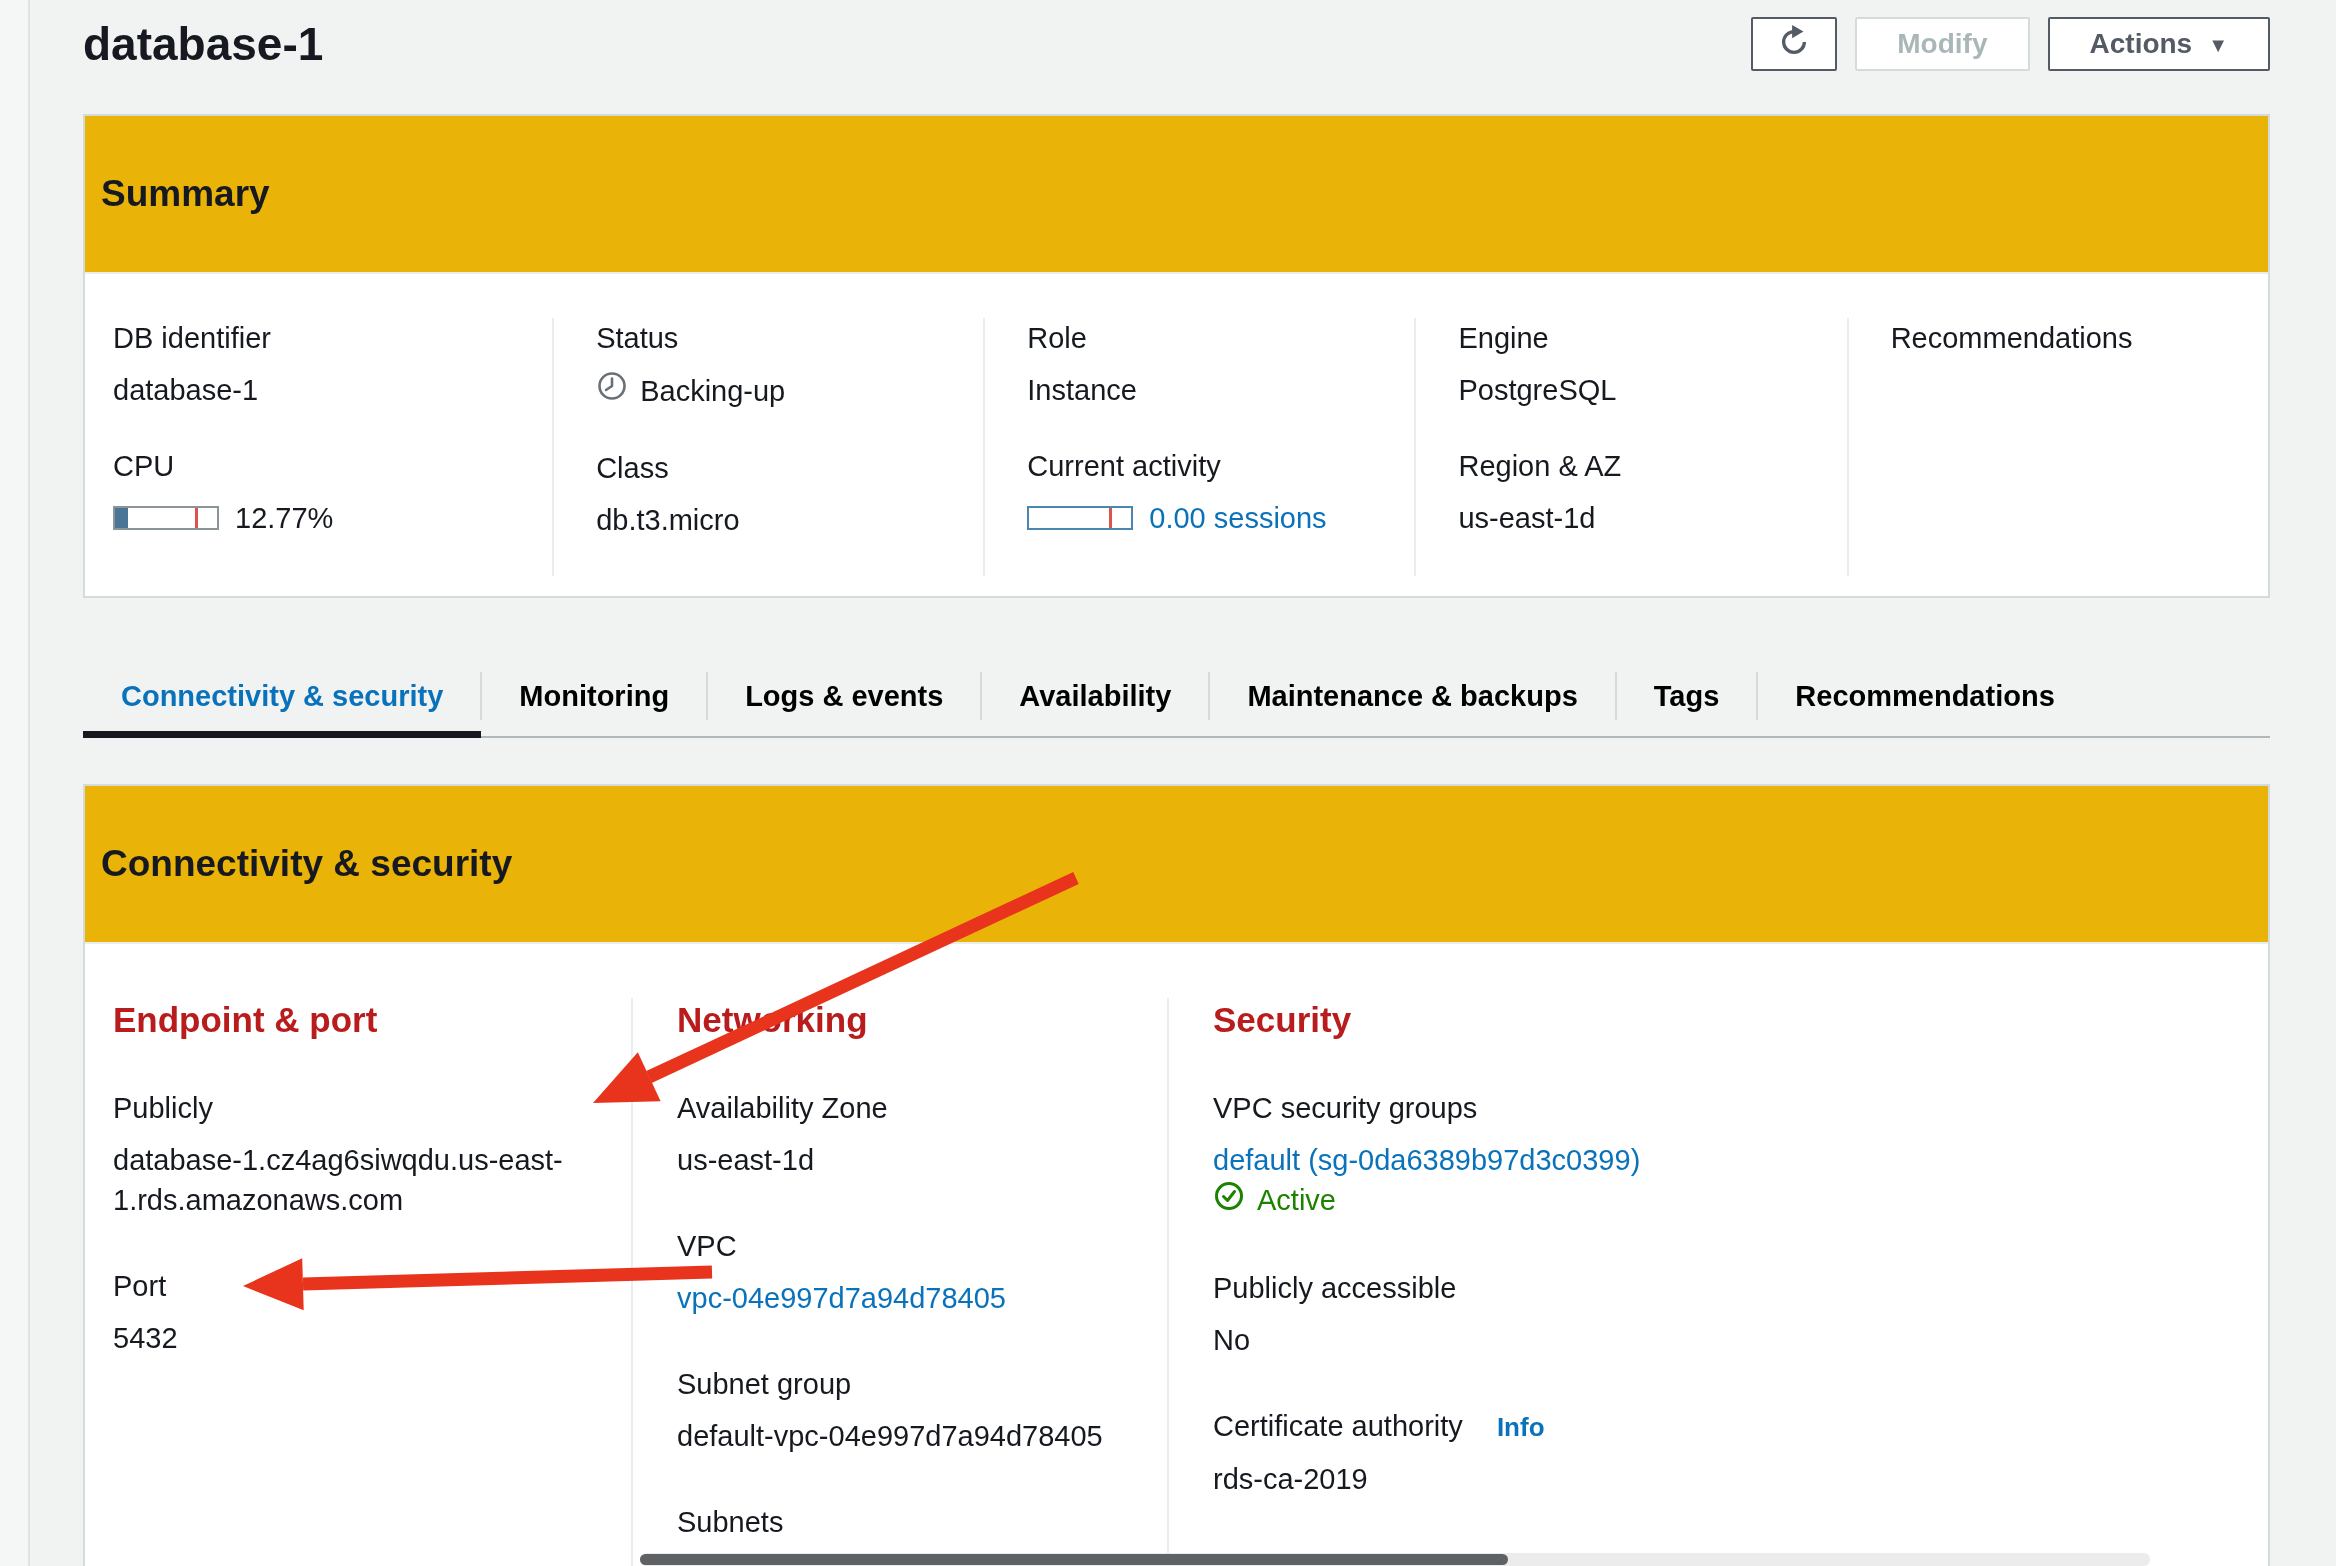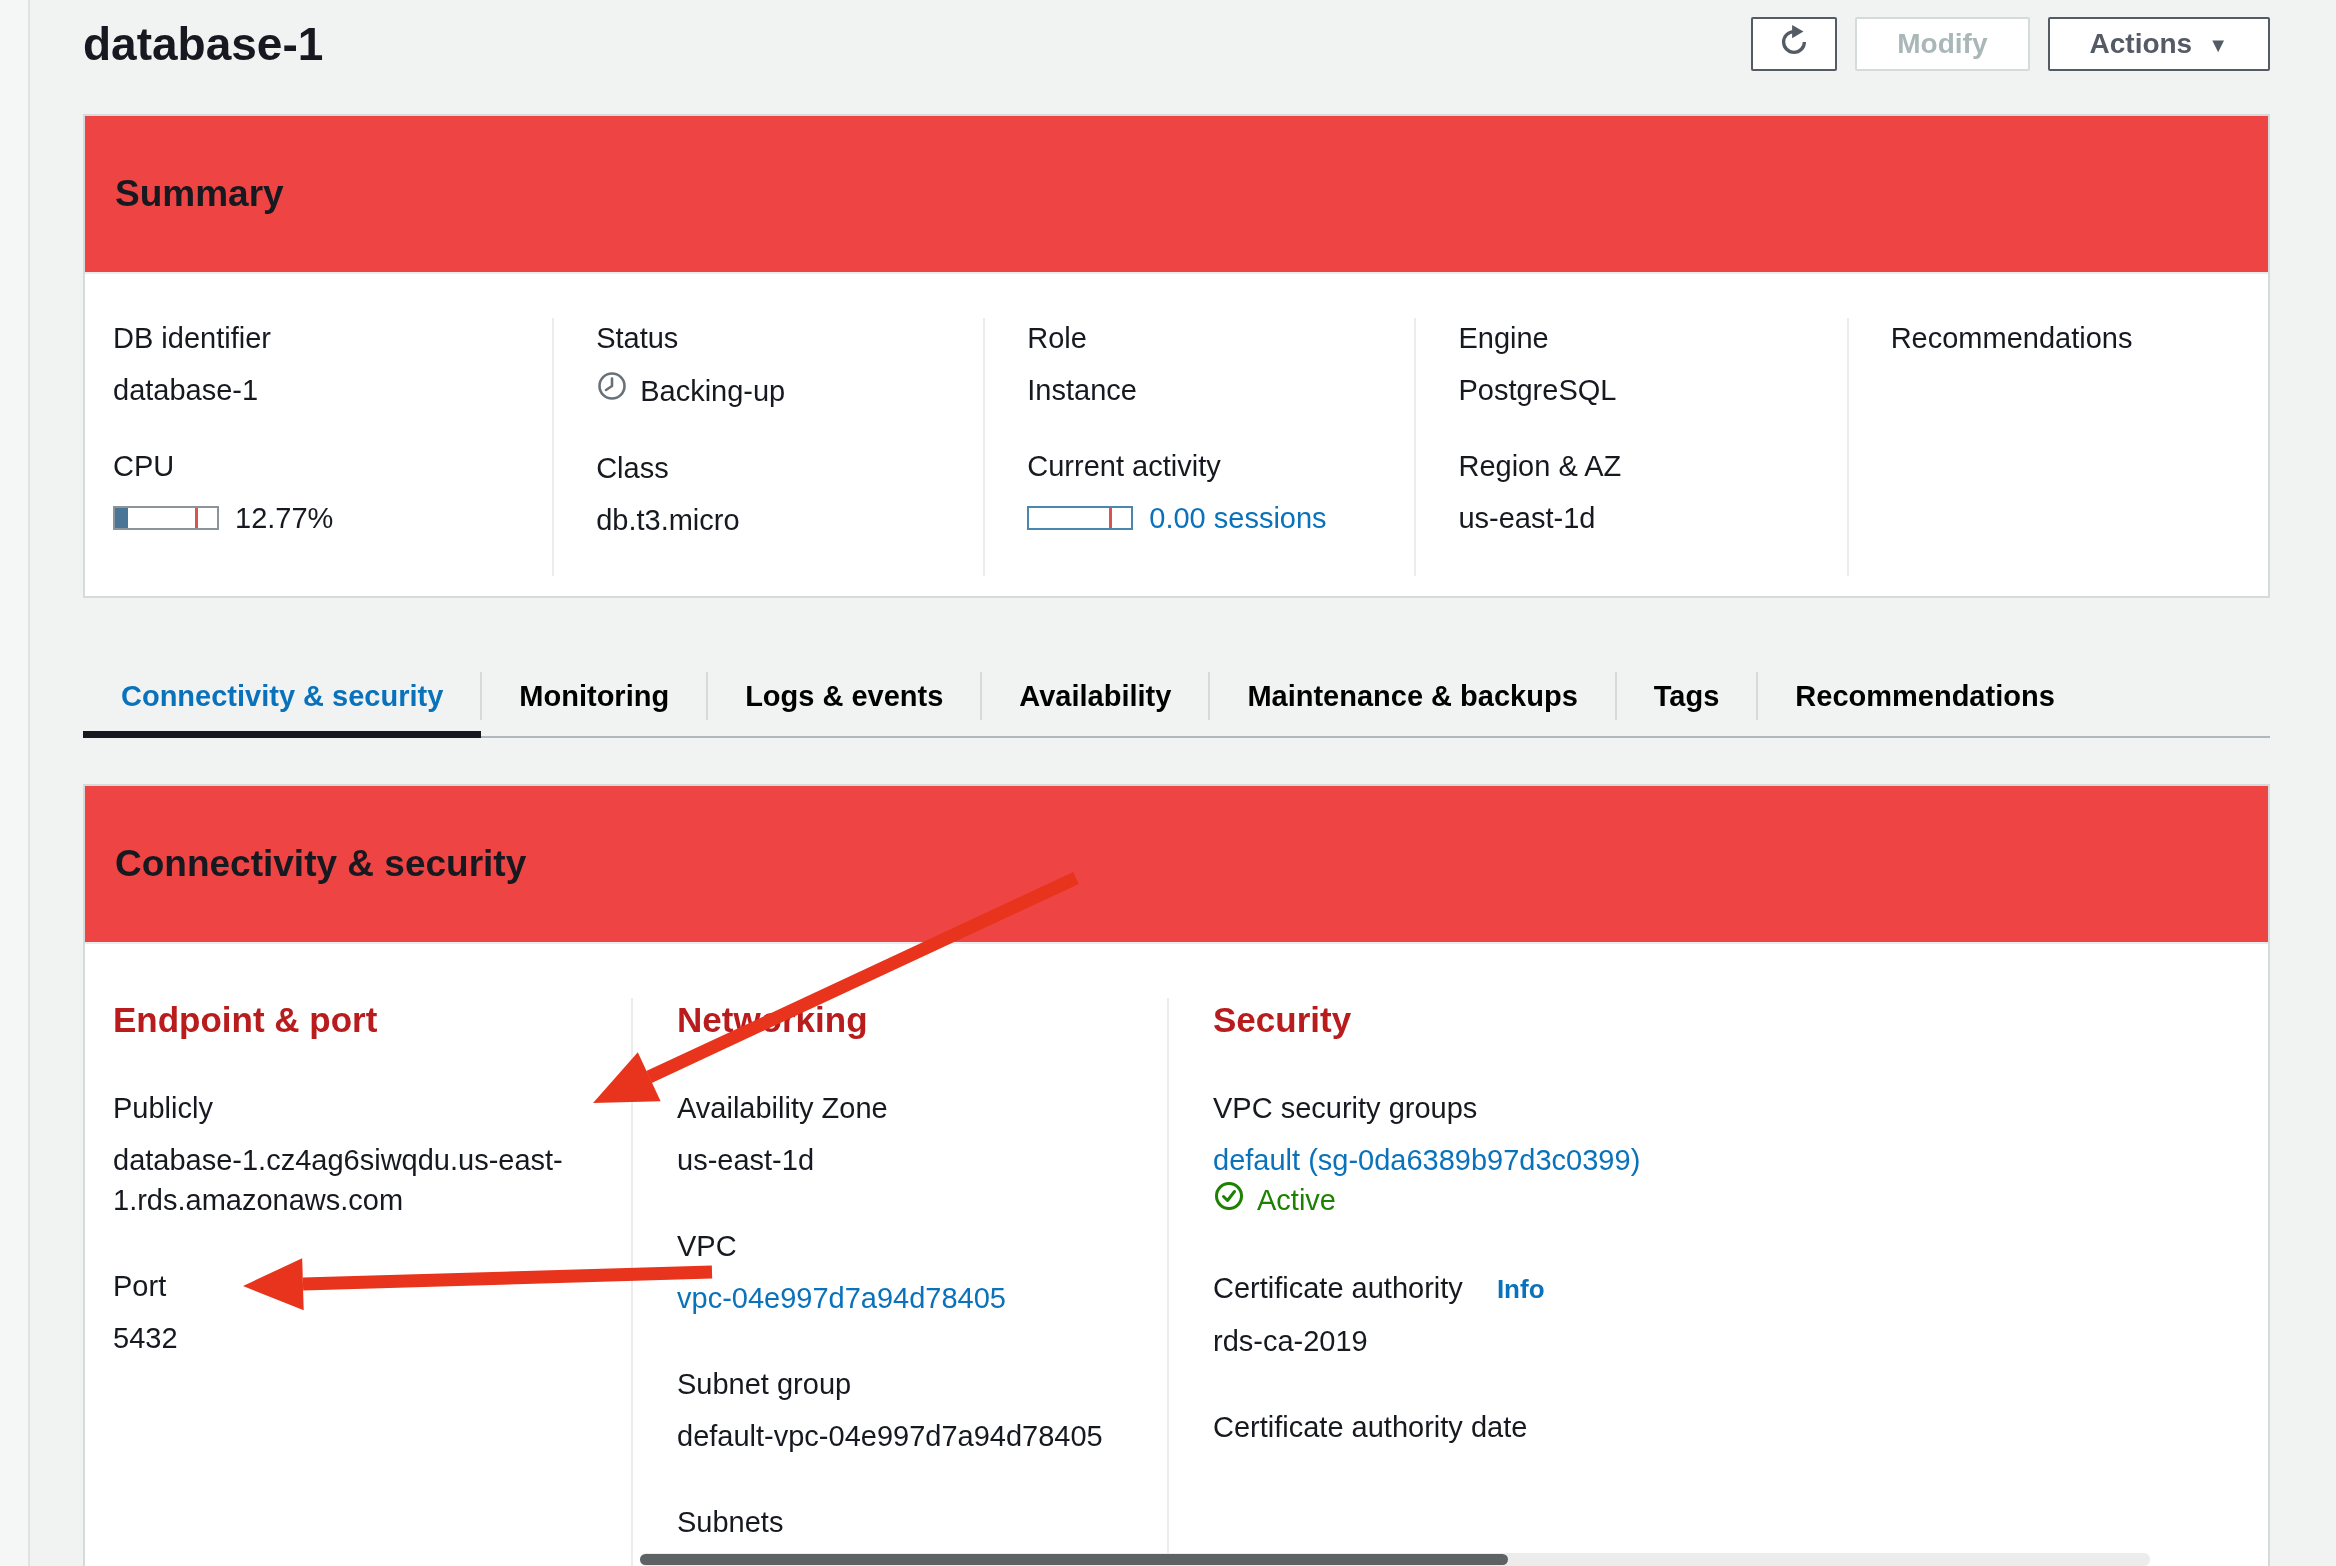--- a/index.html
+++ b/index.html
@@ -32,22 +32,22 @@
     font-family: inherit; font-size: 28px; font-weight: 700; color: #545b64;
     cursor: pointer; white-space: nowrap;
   }
   .btn.icon-btn { padding: 0 24px; }
   .btn.disabled { border-color: #d5dbdb; color: #aab7b8; cursor: default; }
   .caret { font-size: 20px; margin-left: 16px; position: relative; top: 1px; }
 
   
   .card { background: #fff; border: 2px solid #d5dbdb; }
   .card-header {
-    background: #ef4444; border-bottom: 2px solid #eaeded;
-    padding: 56px 30px 56px;
+    background: #eab308; border-bottom: 2px solid #eaeded;
+    padding: 56px 16px 56px;
   }
   .card-header h2 { font-size: 37px; font-weight: 700; color: #16191f; line-height: 44px; }
 
   
   .summary-content {
     display: grid;
     grid-template-columns: 21.4% 19.75% 19.75% 19.8% 19.3%;
     padding: 44px 0 20px;
   }
   .sum-col { padding: 0 16px 0 42px; border-left: 2px solid #eaeded; }
@@ -282,20 +282,24 @@
               <span class="icon lead">
                 <svg width="32" height="32" viewBox="0 0 32 32">
                   <circle cx="16" cy="16" r="12.5" fill="none" stroke="#1d8102" stroke-width="3"></circle>
                   <path d="M10.5 16.5 L14.5 20.5 L21.5 11.5" fill="none" stroke="#1d8102" stroke-width="3" stroke-linecap="round" stroke-linejoin="round"></path>
                 </svg>
               </span>
               <span>Active</span>
             </div>
           </div>
           <div class="field">
+            <div class="label">Publicly accessible</div>
+            <div class="value">No</div>
+          </div>
+          <div class="field">
             <div class="label">
               <span>Certificate authority</span>
               <a class="link info-link">Info</a>
             </div>
             <div class="value">rds-ca-2019</div>
           </div>
           <div class="field">
             <div class="label">Certificate authority date</div>
 
           </div>

